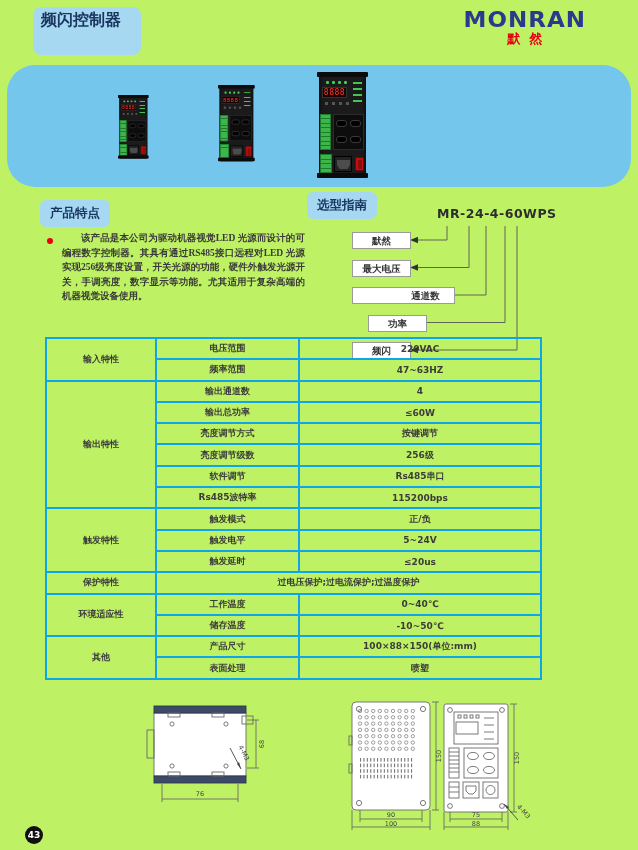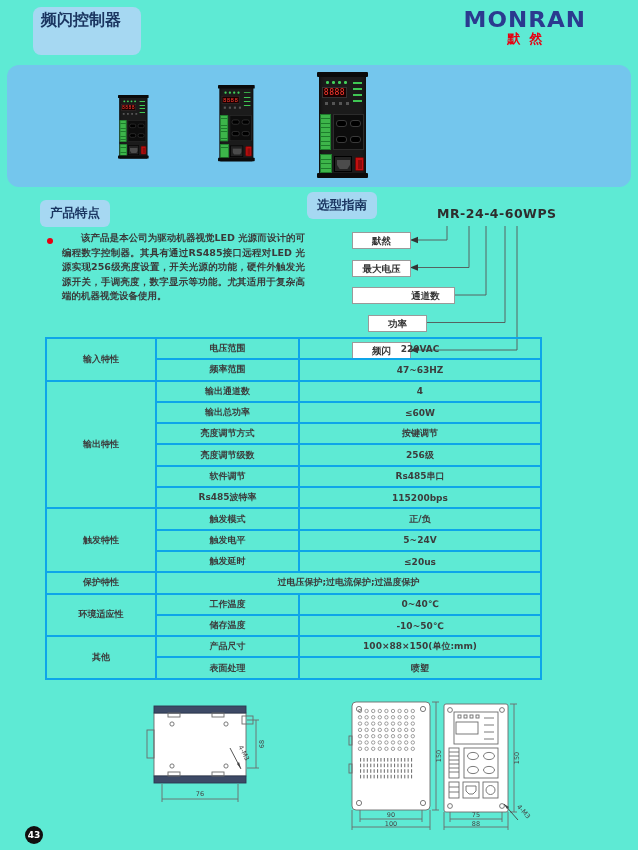--- a/index.html
+++ b/index.html
@@ -1,32 +1,32 @@
 <!DOCTYPE html>
 <html style="--banner: #74c6ed; --label-bg: #a6d8f2; --label-text: #1a3560; --brand-blue: #2b3a8f; --brand-red: #e60012; --display-red: #ff3b30; --terminal-green: #3db54a;"><head>
 <meta charset="utf-8">
 <style>
   html,body{margin:0;padding:0;background:#fff;}
-  .page{position:relative;width:638px;height:850px;background:#5eead4;overflow:hidden;
+  .page{position:relative;width:638px;height:850px;background:#bef264;overflow:hidden;
         font-family:"DejaVu Sans",sans-serif;}
 
   
   .title-chip{position:absolute;left:33px;top:7px;width:108px;height:48px;
     background:var(--label-bg,#a6d8f2);border-radius:8px;color:var(--label-text,#1a3560);
     font-weight:bold;font-size:16px;line-height:22px;padding:2px 0 0 8px;box-sizing:border-box;}
   .title-chip .l2{white-space:pre;font-size:15px;}
   .logo{position:absolute;right:52px;top:6px;text-align:center;}
   .logo-main{font-weight:bold;font-size:23px;letter-spacing:1px;color:var(--brand-blue,#2b3a8f);
     transform:scaleY(.95);}
   .logo-sub{font-weight:bold;font-size:13px;letter-spacing:9px;color:var(--brand-red,#e60012);
     margin-top:-2px;padding-left:9px;}
 
   
   .banner{position:absolute;left:7px;top:65px;width:624px;height:122px;
-    background:var(--banner,#74c6ed);border-radius:12px;}
+    background:var(--banner,#74c6ed);border-radius:28px;}
 
   
   .dev{position:absolute;width:51px;height:106px;transform-origin:top left;}
   .dev *{position:absolute;box-sizing:border-box;}
   .dev .body{left:2px;right:2px;top:0;bottom:0;background:#1b1b1b;border-radius:2px;
     box-shadow:inset 0 0 4px #000;}
   .dev .cap-top{left:0;right:0;top:0;height:5px;background:#0b0b0b;border-radius:1px;}
   .dev .cap-bot{left:0;right:0;bottom:0;height:5px;background:#0b0b0b;border-radius:1px;}
   .dev .led-row{left:9px;top:9px;width:2.5px;height:2.5px;background:#43d05a;border-radius:50%;
     box-shadow:6px 0 0 #43d05a,12px 0 0 #43d05a,18px 0 0 #43d05a;}
@@ -60,21 +60,21 @@
   .chip-features{left:40px;top:200px;}
   .chip-selection{left:307px;top:192px;}
   .chip-params{left:45px;top:298px;}
   .chip-dims{left:45px;top:673px;}
 
   
   .bullet{position:absolute;left:47px;top:238px;width:6px;height:6px;border-radius:50%;
     background:var(--brand-red,#e60012);}
   .feature-text{position:absolute;left:62px;top:231px;width:243px;margin:0;
     font-size:9.5px;font-weight:bold;color:#3a3a3a;line-height:14.5px;text-indent:2em;
-    text-align:justify;}
+    text-align:justify;font-family:Liberation Serif, serif;}
 
   
   .model{position:absolute;left:437px;top:206px;font-size:12.5px;font-weight:bold;
     color:#2e2e2e;letter-spacing:.5px;}
   #selection-diagram{position:absolute;left:300px;top:195px;width:338px;height:175px;}
   .sel-box{position:absolute;left:52px;width:57px;height:15px;border:1px solid #9a9a9a;
     background:#fff;color:#333;font-size:9.5px;font-weight:bold;text-align:center;
     line-height:15px;}
   #selection-diagram svg{position:absolute;left:0;top:0;}
 

